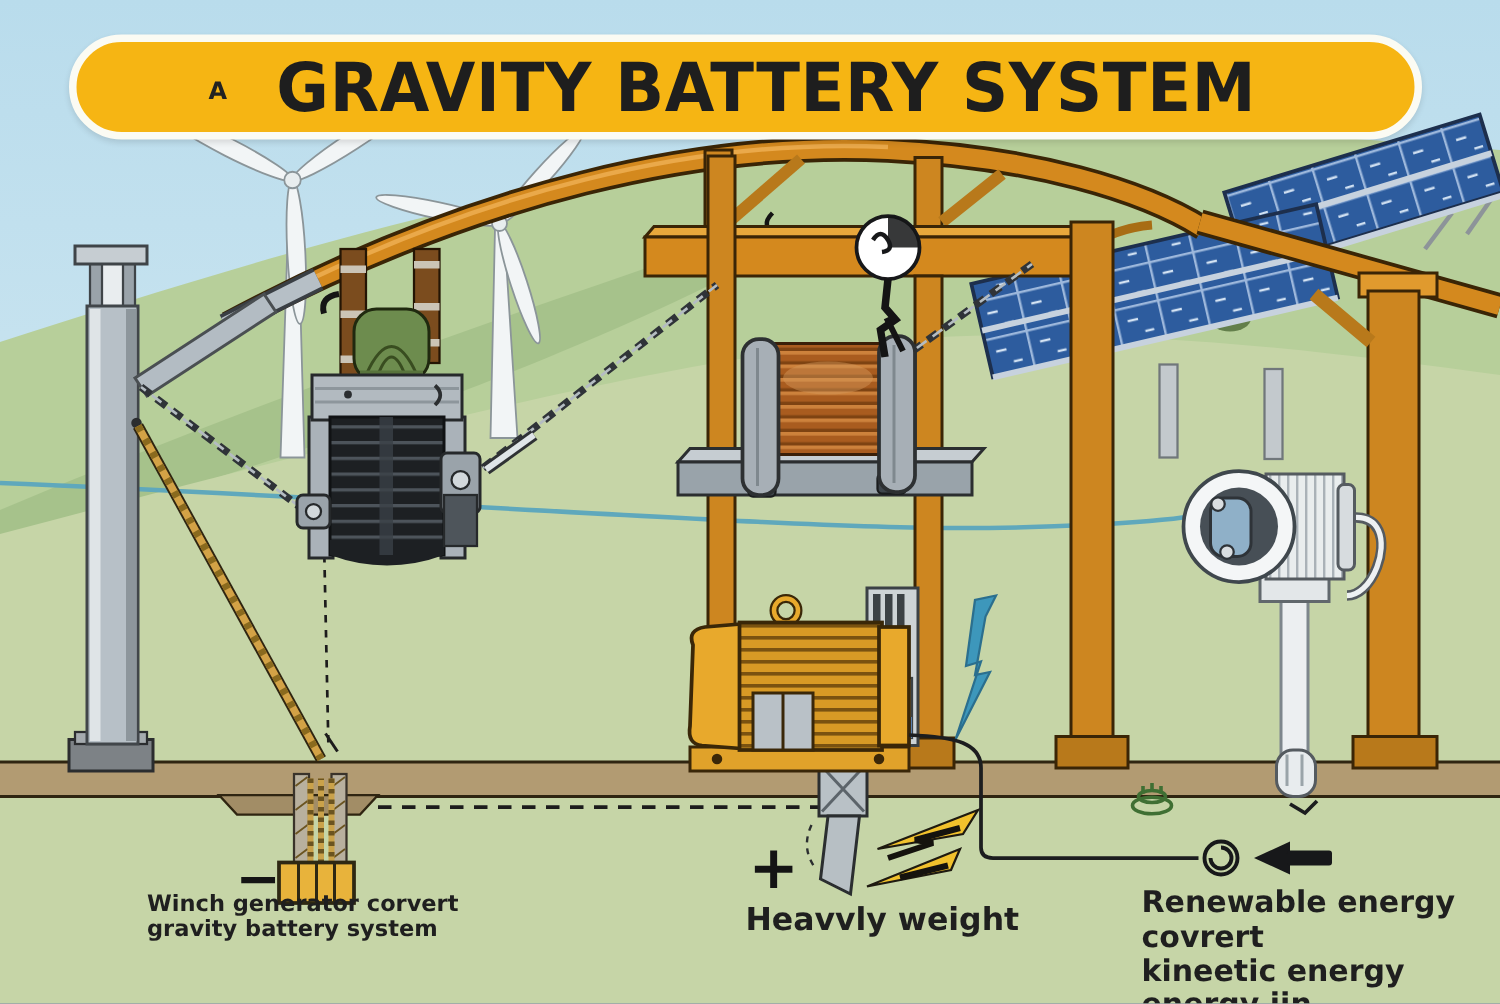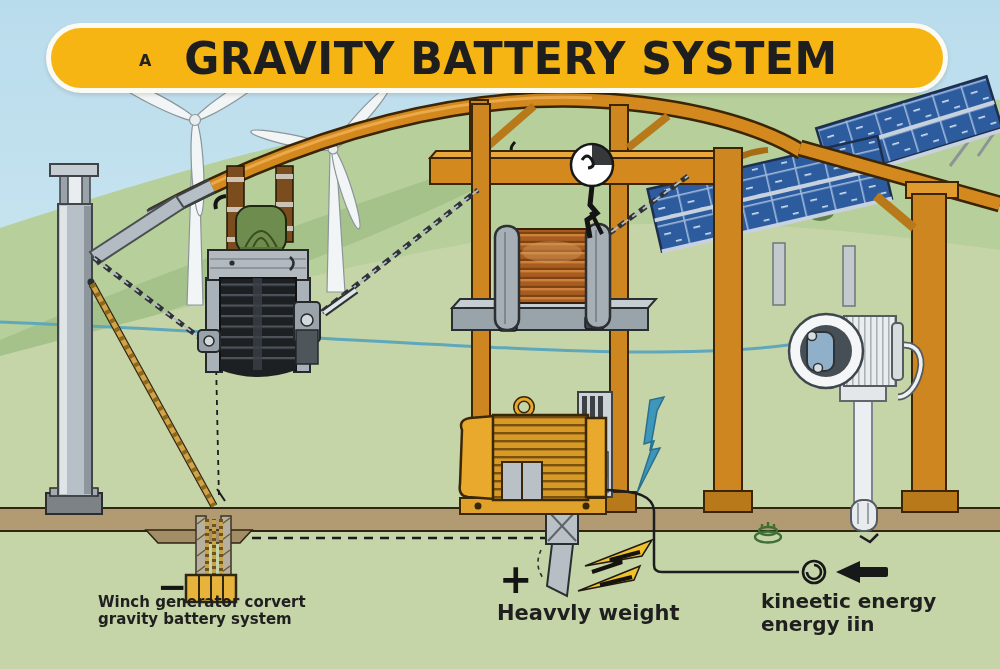--- a/index.html
+++ b/index.html
@@ -331,20 +331,21 @@
 </div>
 
 <div class="caption cap-winch">
   <span>Winch generator corvert</span>
   <span>gravity battery system</span>
 </div>
 <div class="caption cap-heavy">
   <span>Heavvly weight</span>
 </div>
 <div class="caption cap-renew">
+  <span>Renewable energy covrert</span>
   <span>kineetic energy energy iin</span>
 
 </div>
 
 <div class="sym sym-minus">−</div>
 <div class="sym sym-plus">+</div>
 
 </div>
 
 </body></html>

